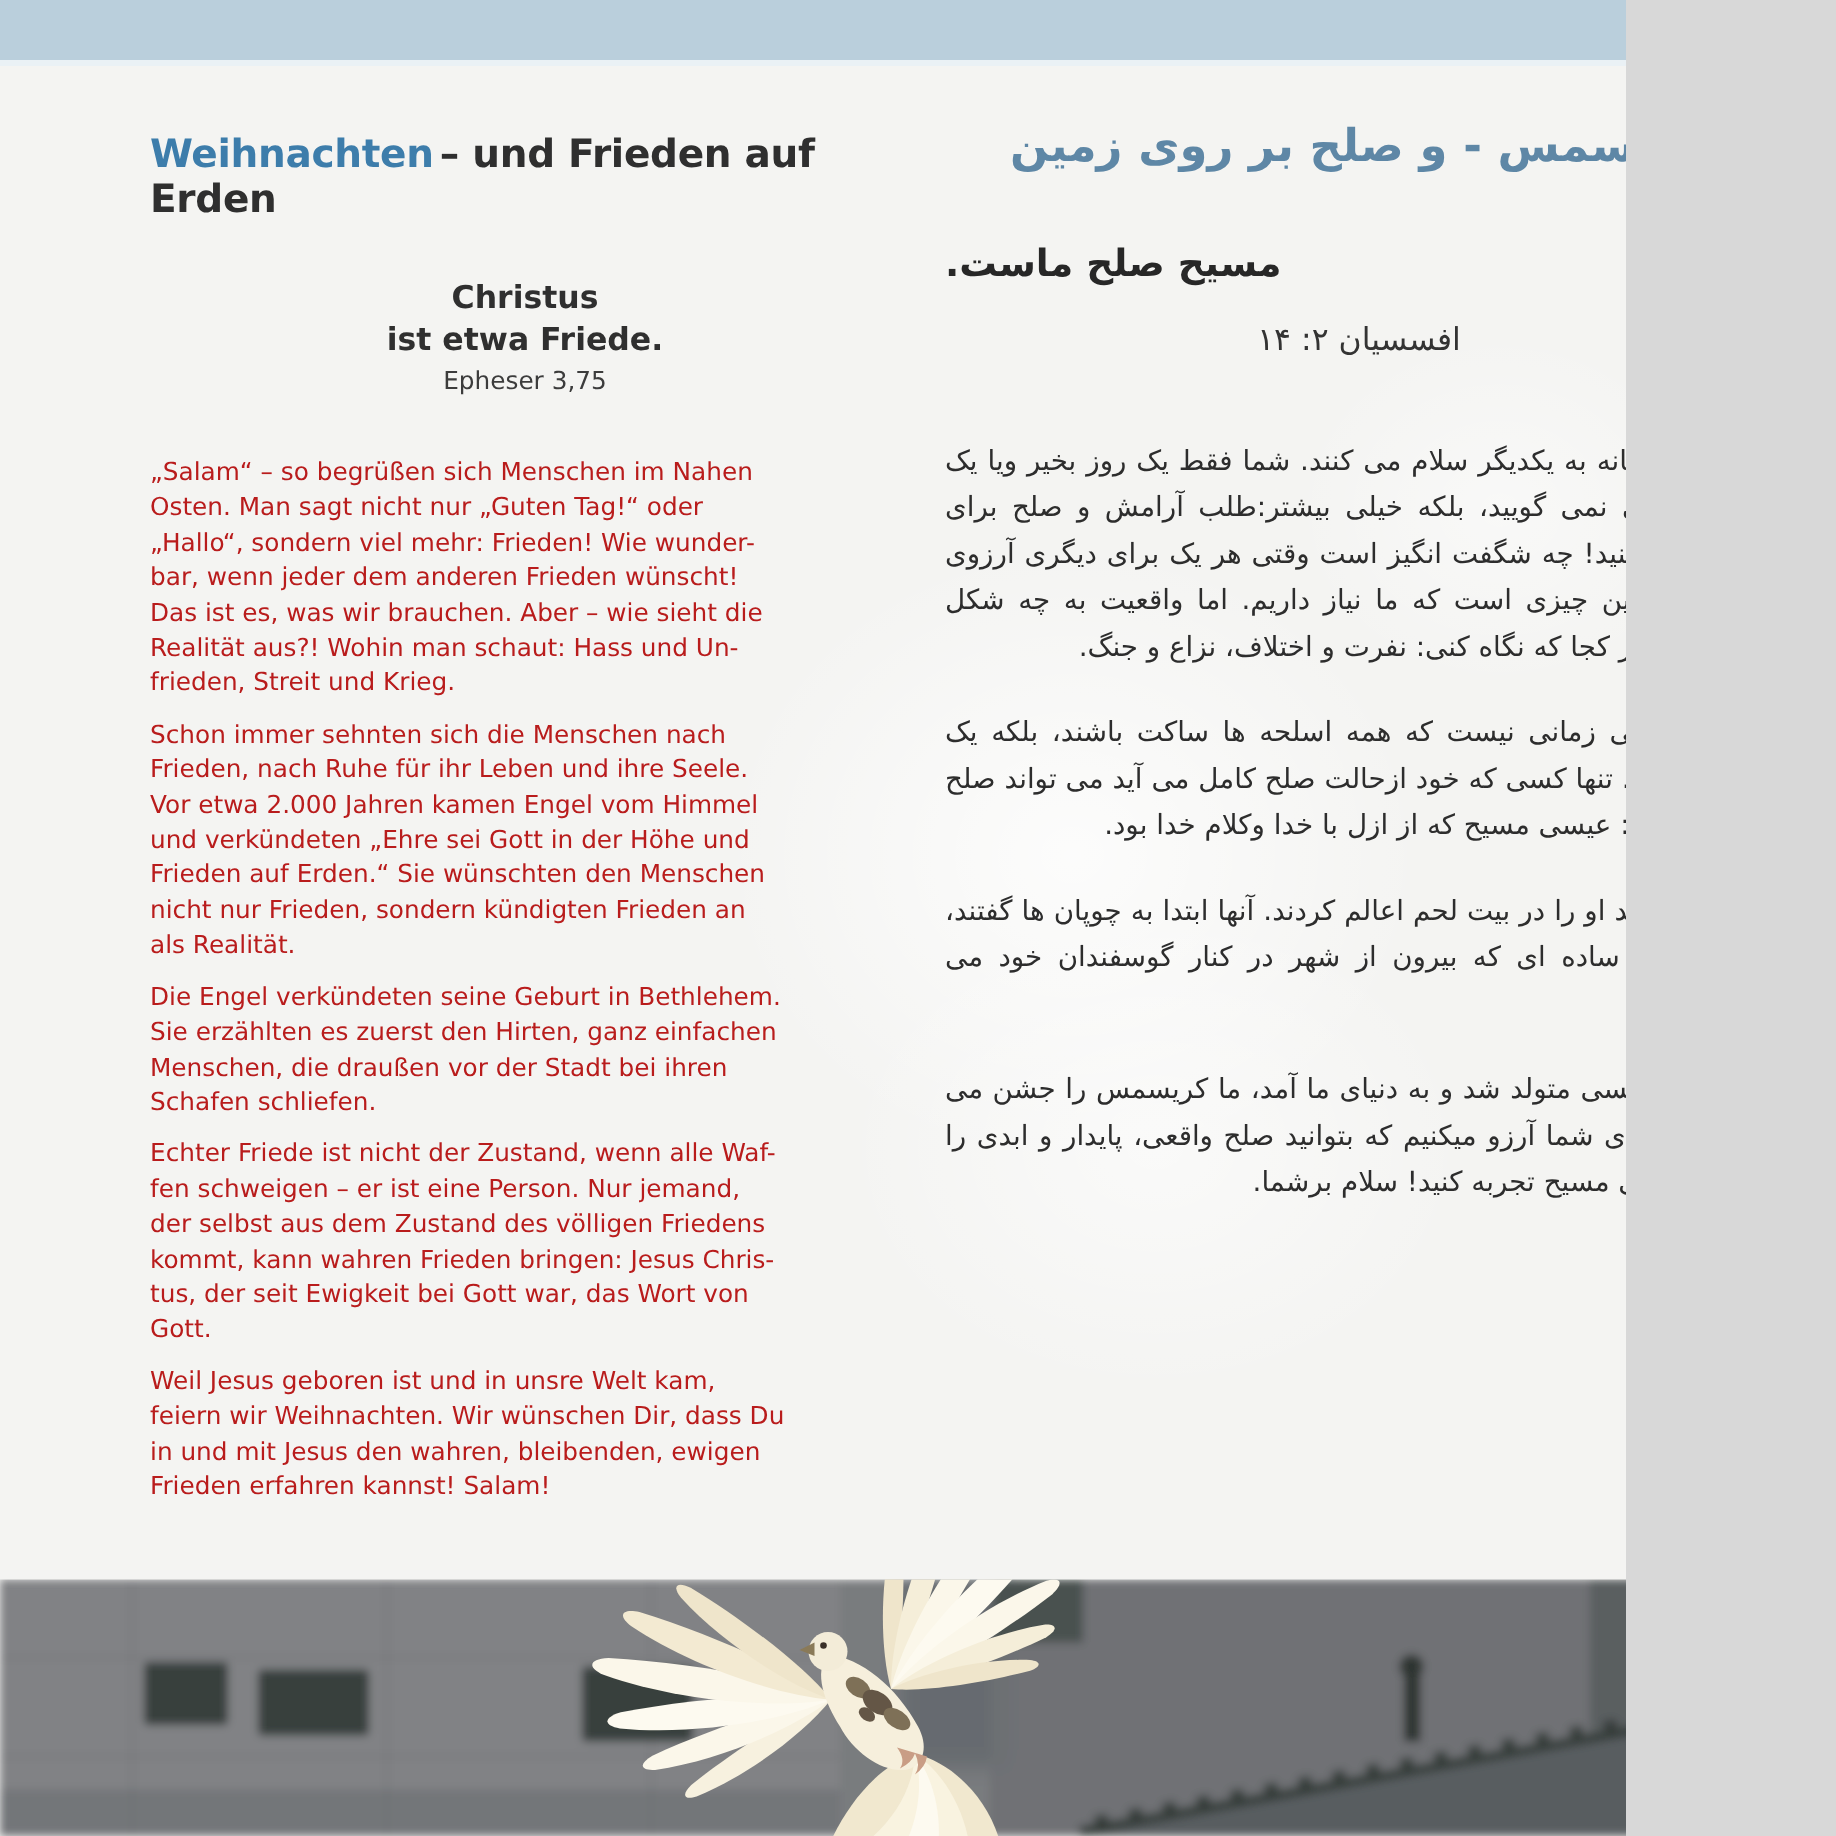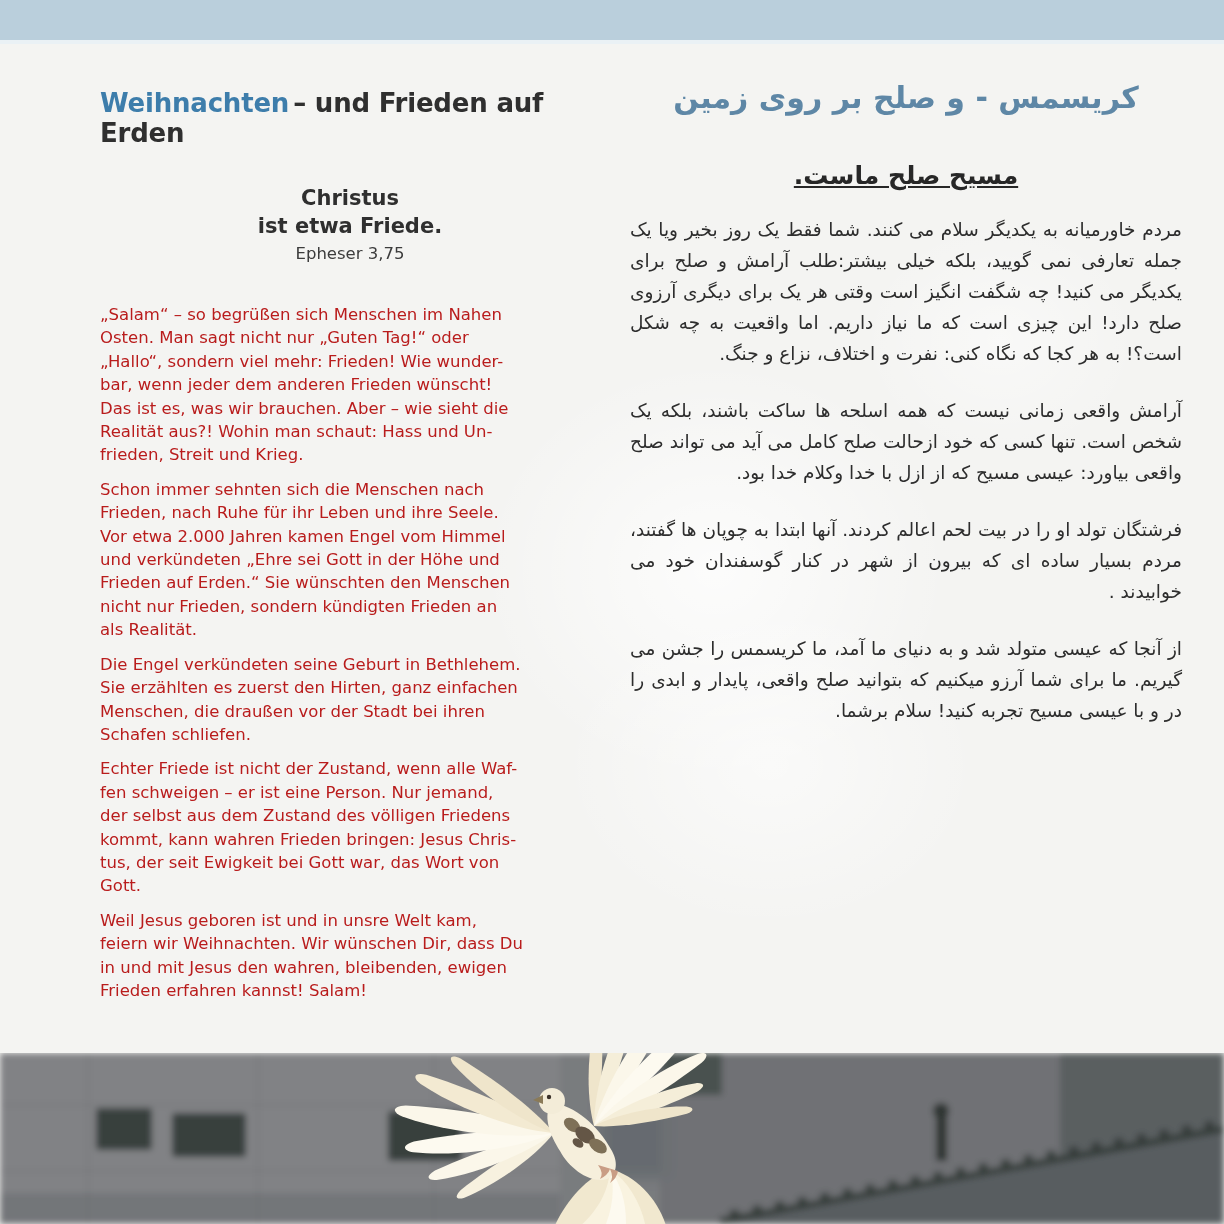--- a/index.html
+++ b/index.html
@@ -1,17 +1,17 @@
 <!DOCTYPE html>
 <html lang="de"><head>
 <meta charset="utf-8">
 <style>
   html,body{margin:0;padding:0;}
   body{background:#d8d8d8;font-family:"DejaVu Sans",sans-serif;}
-  .page{position:relative;width:1224px;height:1224px;background:#f4f4f2;overflow:hidden;}
+  .page{position:relative;width:1084px;height:1224px;background:#f4f4f2;overflow:hidden;}
 
   
   .top-bar{position:absolute;top:0;left:0;width:100%;height:40px;background:#bacfdc;border-bottom:4px solid #eaf1f5;}
 
   
   .watermark{position:absolute;border-radius:50%;pointer-events:none;}
   .w1{left:480px;top:360px;width:470px;height:420px;background:radial-gradient(closest-side,rgba(255,255,255,.75),rgba(255,255,255,0));}
   .w2{left:560px;top:600px;width:420px;height:330px;background:radial-gradient(closest-side,rgba(255,255,255,.55),rgba(255,255,255,0));}
   .w3{left:860px;top:220px;width:280px;height:240px;background:radial-gradient(closest-side,rgba(255,255,255,.45),rgba(255,255,255,0));}
 
@@ -23,21 +23,21 @@
   .g-title .accent{color:#3d7dab;}
   .g-title .rest{margin-left:4px;}
   .g-subtitle{text-align:center;margin:0 0 40px 0;}
   .g-sub-line{font-size:21px;font-weight:bold;color:#2f2f2f;line-height:28px;}
   .g-ref{font-size:16.5px;color:#3c3c3c;margin-top:4px;}
   .g-par{margin:0 0 11px 0;font-size:16.5px;line-height:23.4px;color:#b91c1c;white-space:pre-line;}
 
   
   .col-farsi{position:absolute;left:630px;top:36px;width:552px;direction:rtl;color:#2d2d2d;}
   .f-title{margin:0 0 46px 0;font-size:30px;font-weight:bold;color:#5e87a6;text-align:center;}
-  .f-subtitle{font-size:25px;font-weight:bold;color:#272727;text-align:center;margin:0 0 24px 0;text-decoration:underline;}
+  .f-subtitle{font-size:25px;font-weight:bold;color:#272727;text-align:left;margin:0 0 24px 0;}
   .f-ref{font-size:21px;color:#333;text-align:center;margin:0 0 54px 0;}
   .f-par{margin:0 0 26px 0;font-size:18.5px;line-height:31px;text-align:justify;}
 
   
   .photo{position:absolute;left:0;bottom:0;width:1224px;height:171px;}
   .photo svg{display:block;}
 </style>
 </head>
 <body>
 
@@ -86,20 +86,21 @@
 Gott.</p>
       <p class="g-par">Weil Jesus geboren ist und in unsre Welt kam,
 feiern wir Weihnachten. Wir wünschen Dir, dass Du
 in und mit Jesus den wahren, bleibenden, ewigen
 Frieden erfahren kannst! Salam!</p>
     </section>
 
     <section class="col-farsi" dir="rtl" lang="fa">
       <h1 class="f-title">کریسمس - و صلح بر روی زمین</h1>
       <div class="f-subtitle">مسیح صلح ماست.</div>
+      <div class="f-ref">افسسیان ۲: ۱۴</div>
 
       <p class="f-par">مردم خاورمیانه به یکدیگر سلام می کنند. شما فقط یک روز بخیر ویا یک جمله تعارفی نمی گویید، بلکه خیلی بیشتر:طلب آرامش و صلح برای یکدیگر می کنید! چه شگفت انگیز است وقتی هر یک برای دیگری آرزوی صلح دارد! این چیزی است که ما نیاز داریم. اما واقعیت به چه شکل است؟! به هر کجا که نگاه کنی: نفرت و اختلاف، نزاع و جنگ.</p>
       <p class="f-par">آرامش واقعی زمانی نیست که همه اسلحه ها ساکت باشند، بلکه یک شخص است. تنها کسی که خود ازحالت صلح کامل می آید می تواند صلح واقعی بیاورد: عیسی مسیح که از ازل با خدا وکلام خدا بود.</p>
       <p class="f-par">فرشتگان تولد او را در بیت لحم اعالم کردند. آنها ابتدا به چوپان ها گفتند، مردم بسیار ساده ای که بیرون از شهر در کنار گوسفندان خود می خوابیدند .</p>
       <p class="f-par">از آنجا که عیسی متولد شد و به دنیای ما آمد، ما کریسمس را جشن می گیریم. ما برای شما آرزو میکنیم که بتوانید صلح واقعی، پایدار و ابدی را در و با عیسی مسیح تجربه کنید! سلام برشما.</p>
     </section>
 
   </main>
 
   <div class="photo">

